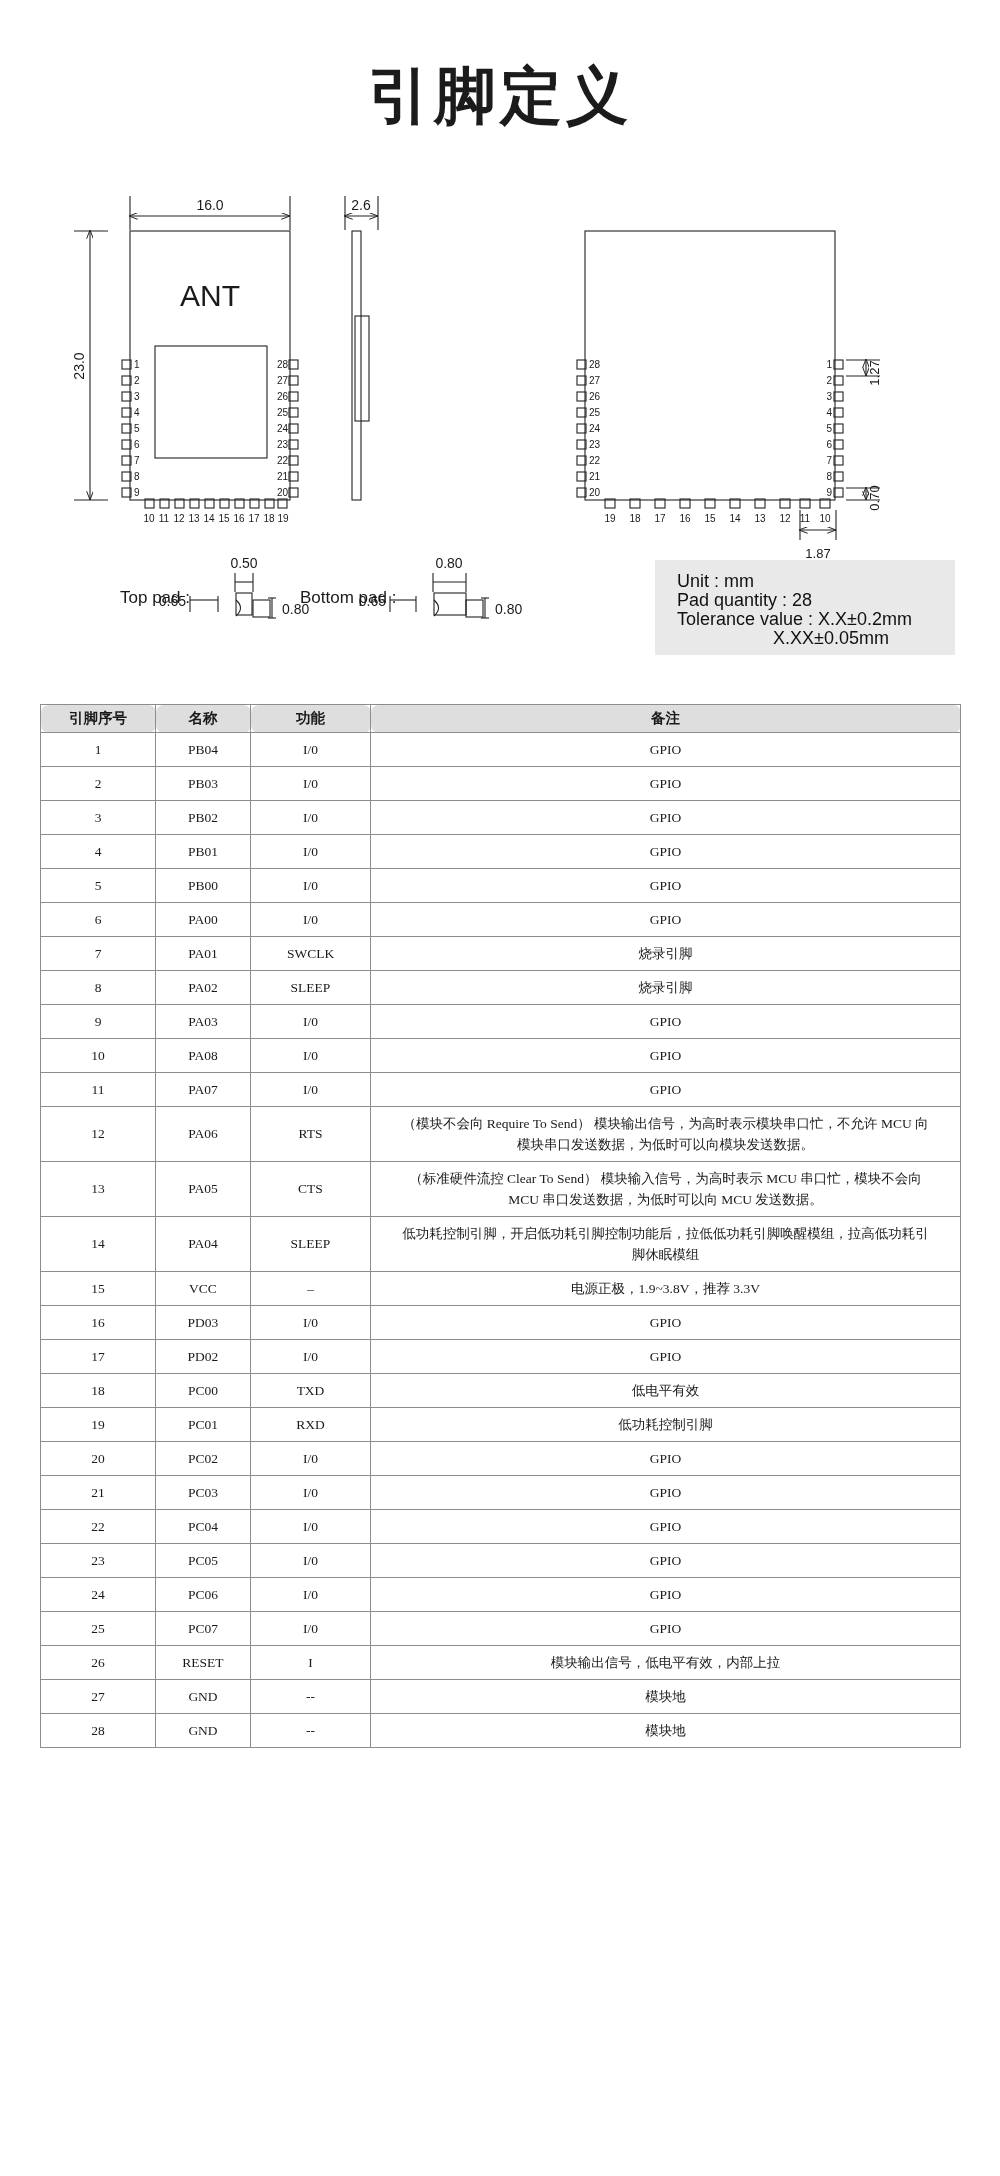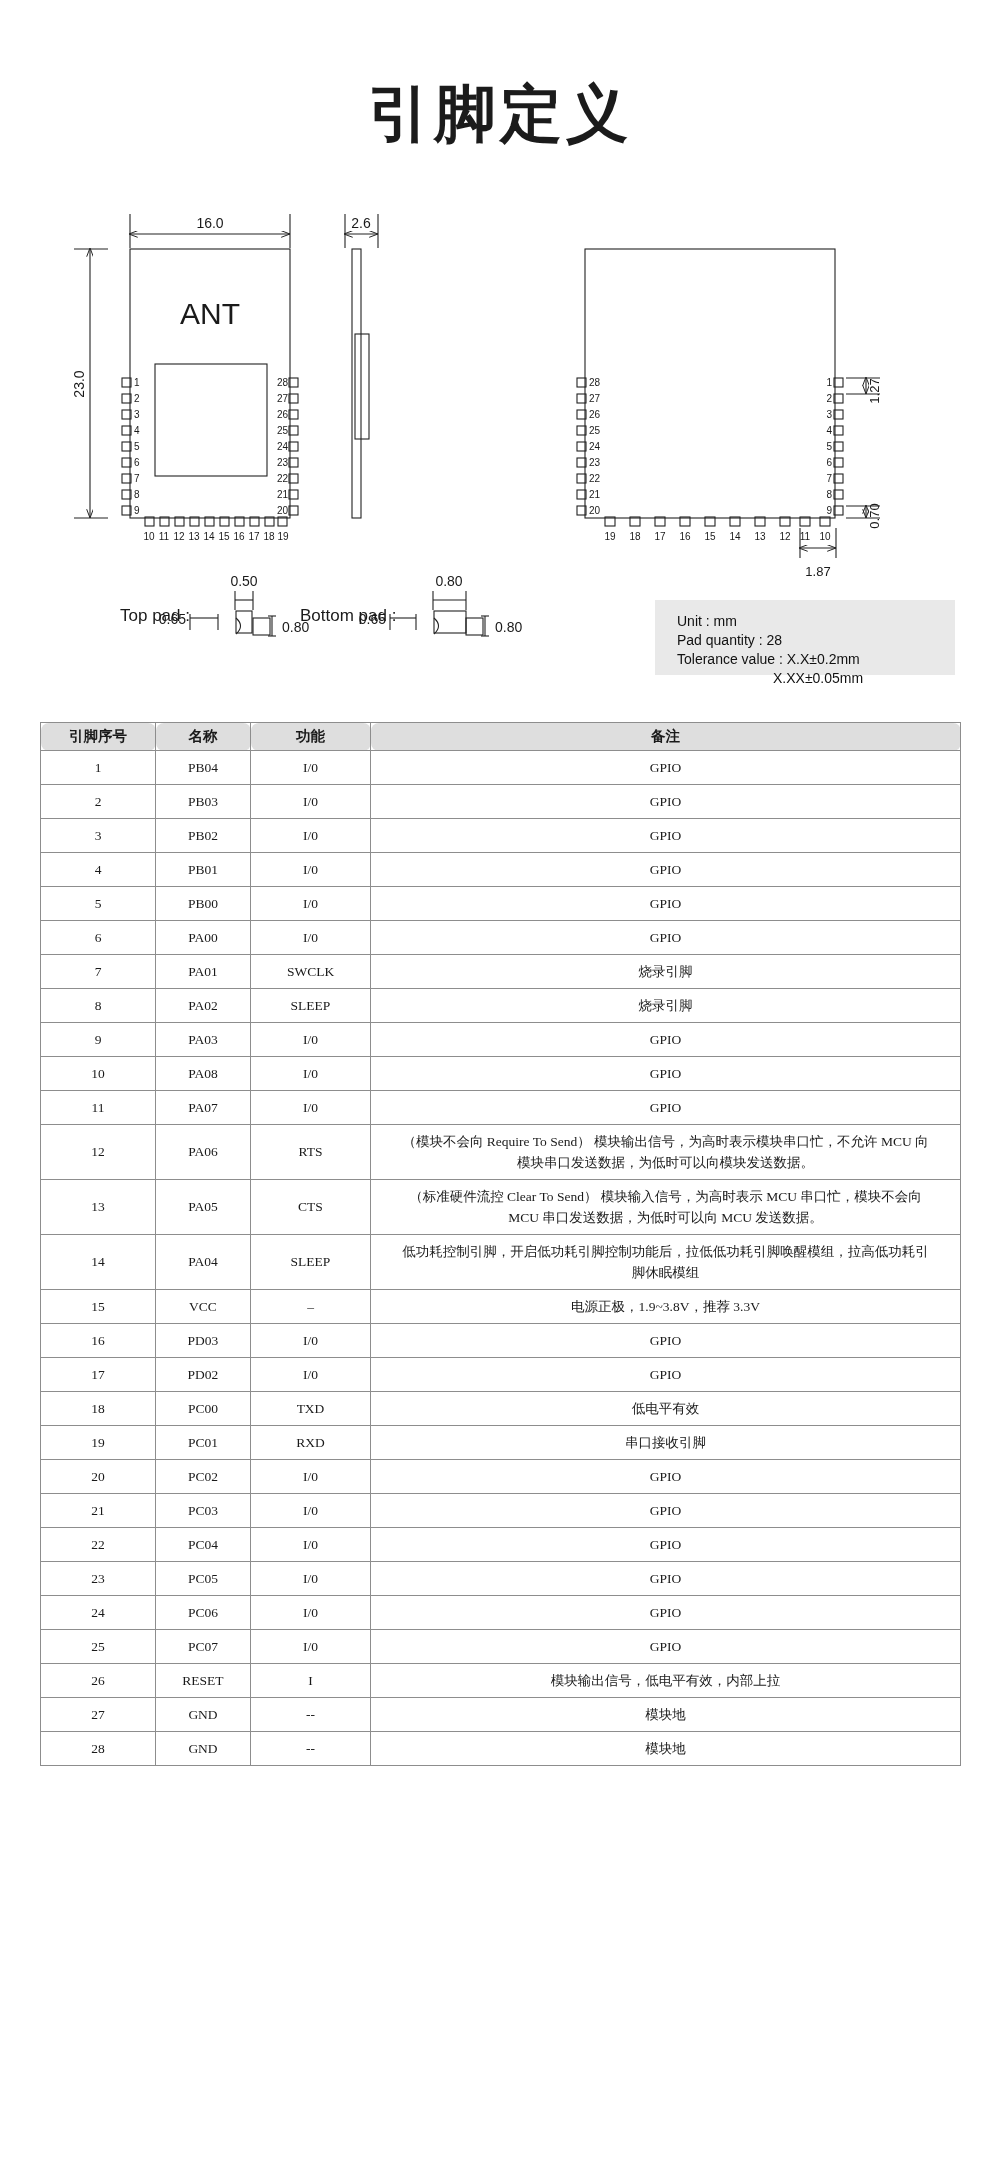--- a/index.html
+++ b/index.html
@@ -13,41 +13,40 @@
   .page { width:1000px; position:relative; padding-bottom:40px; }
 
   
   .title {
     text-align:center;
     font-family:"Liberation Sans","DejaVu Sans",sans-serif;
     font-weight:bold;
     font-size:62px;
     letter-spacing:4px;
     color:#1b1b1b;
-    padding-top:72px;
+    padding-top:54px;
   }
   .subtitle {
     text-align:center;
     font-family:"Liberation Sans","DejaVu Sans",sans-serif;
     font-size:27px;
     color:#1b1b1b;
     margin-top:34px;
     letter-spacing:0.5px;
   }
 
   
   .drawing { position:relative; width:1000px; height:520px; margin-top:30px; }
   .drawing svg { display:block; }
   .unitbox {
-    position:absolute; left:655px; top:10px; width:300px; height:75px;
+    position:absolute; left:655px; top:10px; width:300px; height:95px;
     background:#e9e9e9;
     font-family:"Liberation Sans","DejaVu Sans",sans-serif;
-    font-size:14px; line-height:19px; color:#111;
+    font-size:18px; line-height:19px; color:#111;
     padding:12px 0 0 22px;
-    margin-top:22px;
   }
   .unitbox div { white-space:pre; }
   .unit-indent { padding-left:96px; }
 
   
   .tablewrap { width:1000px; padding:0 40px; margin-top:16px; }
   table.pins {
     width:920px; border-collapse:collapse;
     font-family:"Liberation Serif","DejaVu Serif",serif;
     font-size:13.5px;
@@ -448,21 +447,21 @@
           <tr>
             <td>18</td>
             <td>PC00</td>
             <td>TXD</td>
             <td class="remark">低电平有效</td>
           </tr>
           <tr>
             <td>19</td>
             <td>PC01</td>
             <td>RXD</td>
-            <td class="remark">串口接收引脚</td>
+            <td class="remark">低功耗控制引脚</td>
           </tr>
           <tr>
             <td>20</td>
             <td>PC02</td>
             <td>I/0</td>
             <td class="remark">GPIO</td>
           </tr>
           <tr>
             <td>21</td>
             <td>PC03</td>

